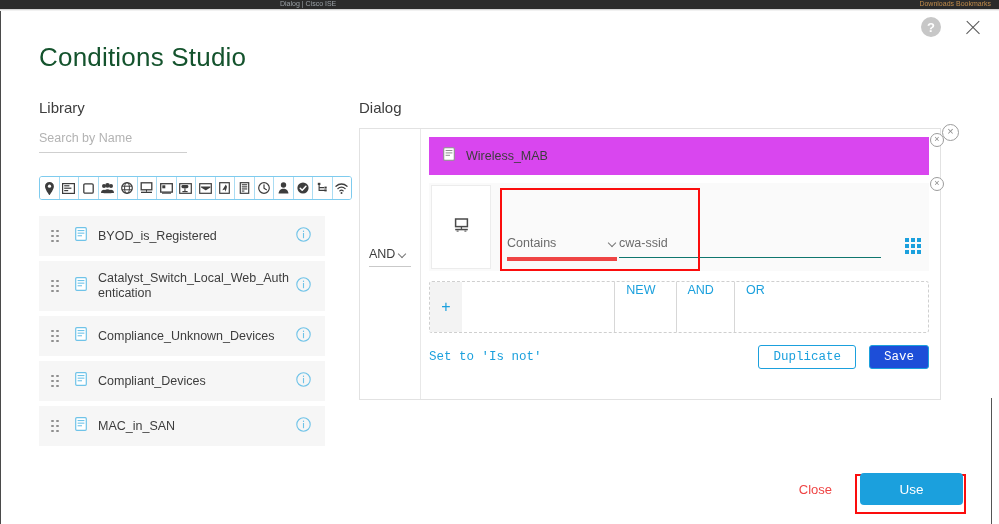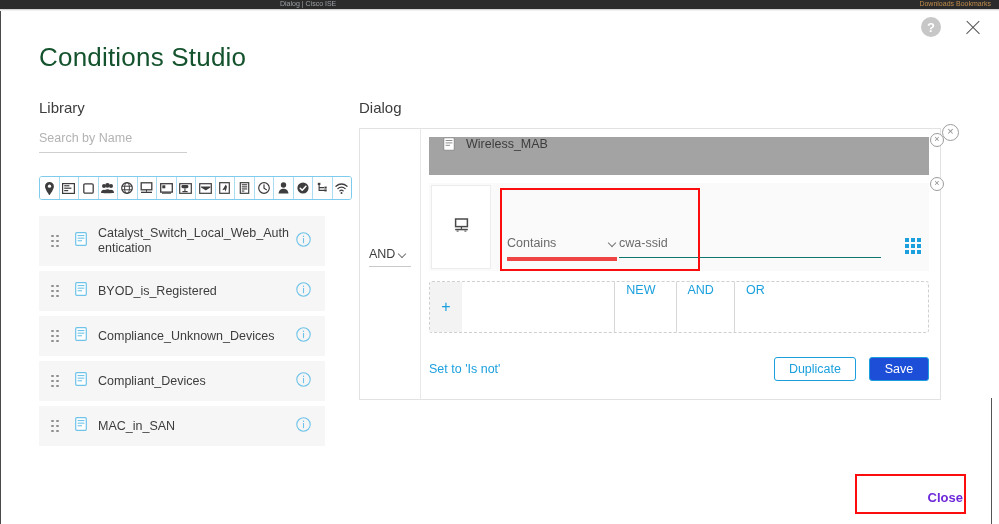--- a/index.html
+++ b/index.html
@@ -267,22 +267,23 @@
 
   .rule-col {
     flex: 1;
     position: relative;
     padding: 8px 0 0 0;
   }
 
   .rule-header {
     margin: 0 11px 0 8px;
     height: 38px;
-    background: #a3a3a3;
-    display: flex;
+    background: #d946ef;
+    display: flex;
+    align-items: center;
     padding-left: 14px;
     box-sizing: border-box;
   }
   .rule-header .hdr-label {
     margin-left: 11px;
     font-size: 12.5px;
     color: #3d3d3d;
   }
 
   .cond-row {
@@ -424,24 +425,25 @@
     color: #1ba0dd;
     font-size: 12.5px;
     padding: 1px 11px;
     border-left: 1px solid #d7d7d7;
     cursor: pointer;
     line-height: 15px;
   }
   .add-ops .op:last-child { border-right: none; }
 
   .footer-row {
-    margin: 24px 11px 0 8px;
+    margin: 12px 11px 0 8px;
     display: flex;
     align-items: center;
     justify-content: space-between;
+    font-family: Liberation Mono, monospace;
   }
   .set-isnot {
     color: #1ba0dd;
     font-size: 12.5px;
     cursor: pointer;
   }
   .foot-btns {
     display: flex;
     align-items: center;
     gap: 13px;
@@ -472,24 +474,23 @@
 
   
   .dialog-actions {
     position: absolute;
     right: 36px; bottom: 19px;
     display: flex;
     align-items: center;
     gap: 28px;
   }
   .link-close {
-    color: #6d28d9;
+    color: #ef4444;
     font-size: 13px;
     cursor: pointer;
-    font-weight: bold;
   }
   .btn-use {
     background: #1ba0dd;
     color: #fff;
     font-size: 13.5px;
     width: 103px;
     height: 32px;
     border-radius: 4px;
     display: flex;
     align-items: center;
@@ -655,65 +656,65 @@
             <path d="M1 3.2C2.6 1.8 4.5 1 6.5 1s3.9.8 5.5 2.2" fill="none" stroke="#3d3d3d" stroke-width="1.3" stroke-linecap="round"></path>
             <path d="M2.9 5.6c1-1 2.3-1.5 3.6-1.5s2.6.5 3.6 1.5" fill="none" stroke="#3d3d3d" stroke-width="1.3" stroke-linecap="round"></path>
             <path d="M4.8 7.9c.5-.5 1.1-.8 1.7-.8s1.2.3 1.7.8" fill="none" stroke="#3d3d3d" stroke-width="1.3" stroke-linecap="round"></path>
             <circle cx="6.5" cy="9.9" r="1" fill="#3d3d3d"></circle>
           </svg>
       </div>
     </div>
 
     <div class="lib-list">
 
-      <div class="lib-item tall">
+      <div class="lib-item">
         <div class="grip">
             <i></i>
             <i></i>
             <i></i>
             <i></i>
             <i></i>
             <i></i>
           </div>
         <span class="doc-icon">
           <svg width="12" height="14" viewBox="0 0 12 14">
               <rect x="0.7" y="0.7" width="10.6" height="12.6" rx="1" fill="#fff" stroke="#6fc3e8" stroke-width="1.2"></rect>
               <rect x="2.6" y="3" width="6.8" height="1.1" fill="#6fc3e8"></rect>
               <rect x="2.6" y="5.6" width="6.8" height="1.1" fill="#6fc3e8"></rect>
               <rect x="2.6" y="8.2" width="4.4" height="1.1" fill="#6fc3e8"></rect>
             </svg>
         </span>
-        <span class="lib-label">Catalyst_Switch_Local_Web_Authentication</span>
+        <span class="lib-label">BYOD_is_Registered</span>
         <span class="info-icon">
           <svg width="15" height="15" viewBox="0 0 15 15">
               <circle cx="7.5" cy="7.5" r="6.7" fill="none" stroke="#6fc3e8" stroke-width="1.1"></circle>
               <rect x="6.95" y="6" width="1.1" height="5.2" fill="#6fc3e8"></rect>
               <rect x="6.95" y="3.6" width="1.1" height="1.4" fill="#6fc3e8"></rect>
             </svg>
         </span>
       </div>
 
-      <div class="lib-item">
+      <div class="lib-item tall">
         <div class="grip">
             <i></i>
             <i></i>
             <i></i>
             <i></i>
             <i></i>
             <i></i>
           </div>
         <span class="doc-icon">
           <svg width="12" height="14" viewBox="0 0 12 14">
               <rect x="0.7" y="0.7" width="10.6" height="12.6" rx="1" fill="#fff" stroke="#6fc3e8" stroke-width="1.2"></rect>
               <rect x="2.6" y="3" width="6.8" height="1.1" fill="#6fc3e8"></rect>
               <rect x="2.6" y="5.6" width="6.8" height="1.1" fill="#6fc3e8"></rect>
               <rect x="2.6" y="8.2" width="4.4" height="1.1" fill="#6fc3e8"></rect>
             </svg>
         </span>
-        <span class="lib-label">BYOD_is_Registered</span>
+        <span class="lib-label">Catalyst_Switch_Local_Web_Authentication</span>
         <span class="info-icon">
           <svg width="15" height="15" viewBox="0 0 15 15">
               <circle cx="7.5" cy="7.5" r="6.7" fill="none" stroke="#6fc3e8" stroke-width="1.1"></circle>
               <rect x="6.95" y="6" width="1.1" height="5.2" fill="#6fc3e8"></rect>
               <rect x="6.95" y="3.6" width="1.1" height="1.4" fill="#6fc3e8"></rect>
             </svg>
         </span>
       </div>
 
       <div class="lib-item">
@@ -879,15 +880,16 @@
 
   <div class="x-btn big" style="left:942px; top:124px;">×</div>
   <div class="x-btn" style="left:930px; top:133px;">×</div>
   <div class="x-btn" style="left:930px; top:177px;">×</div>
 
   <div class="annot-red" id="annot-condition"></div>
   <div class="annot-red" id="annot-use"></div>
 
   <div class="dialog-actions">
     <span class="link-close">Close</span>
+    <span class="btn-use">Use</span>
   </div>
 
 </div>
 
 </body></html>

